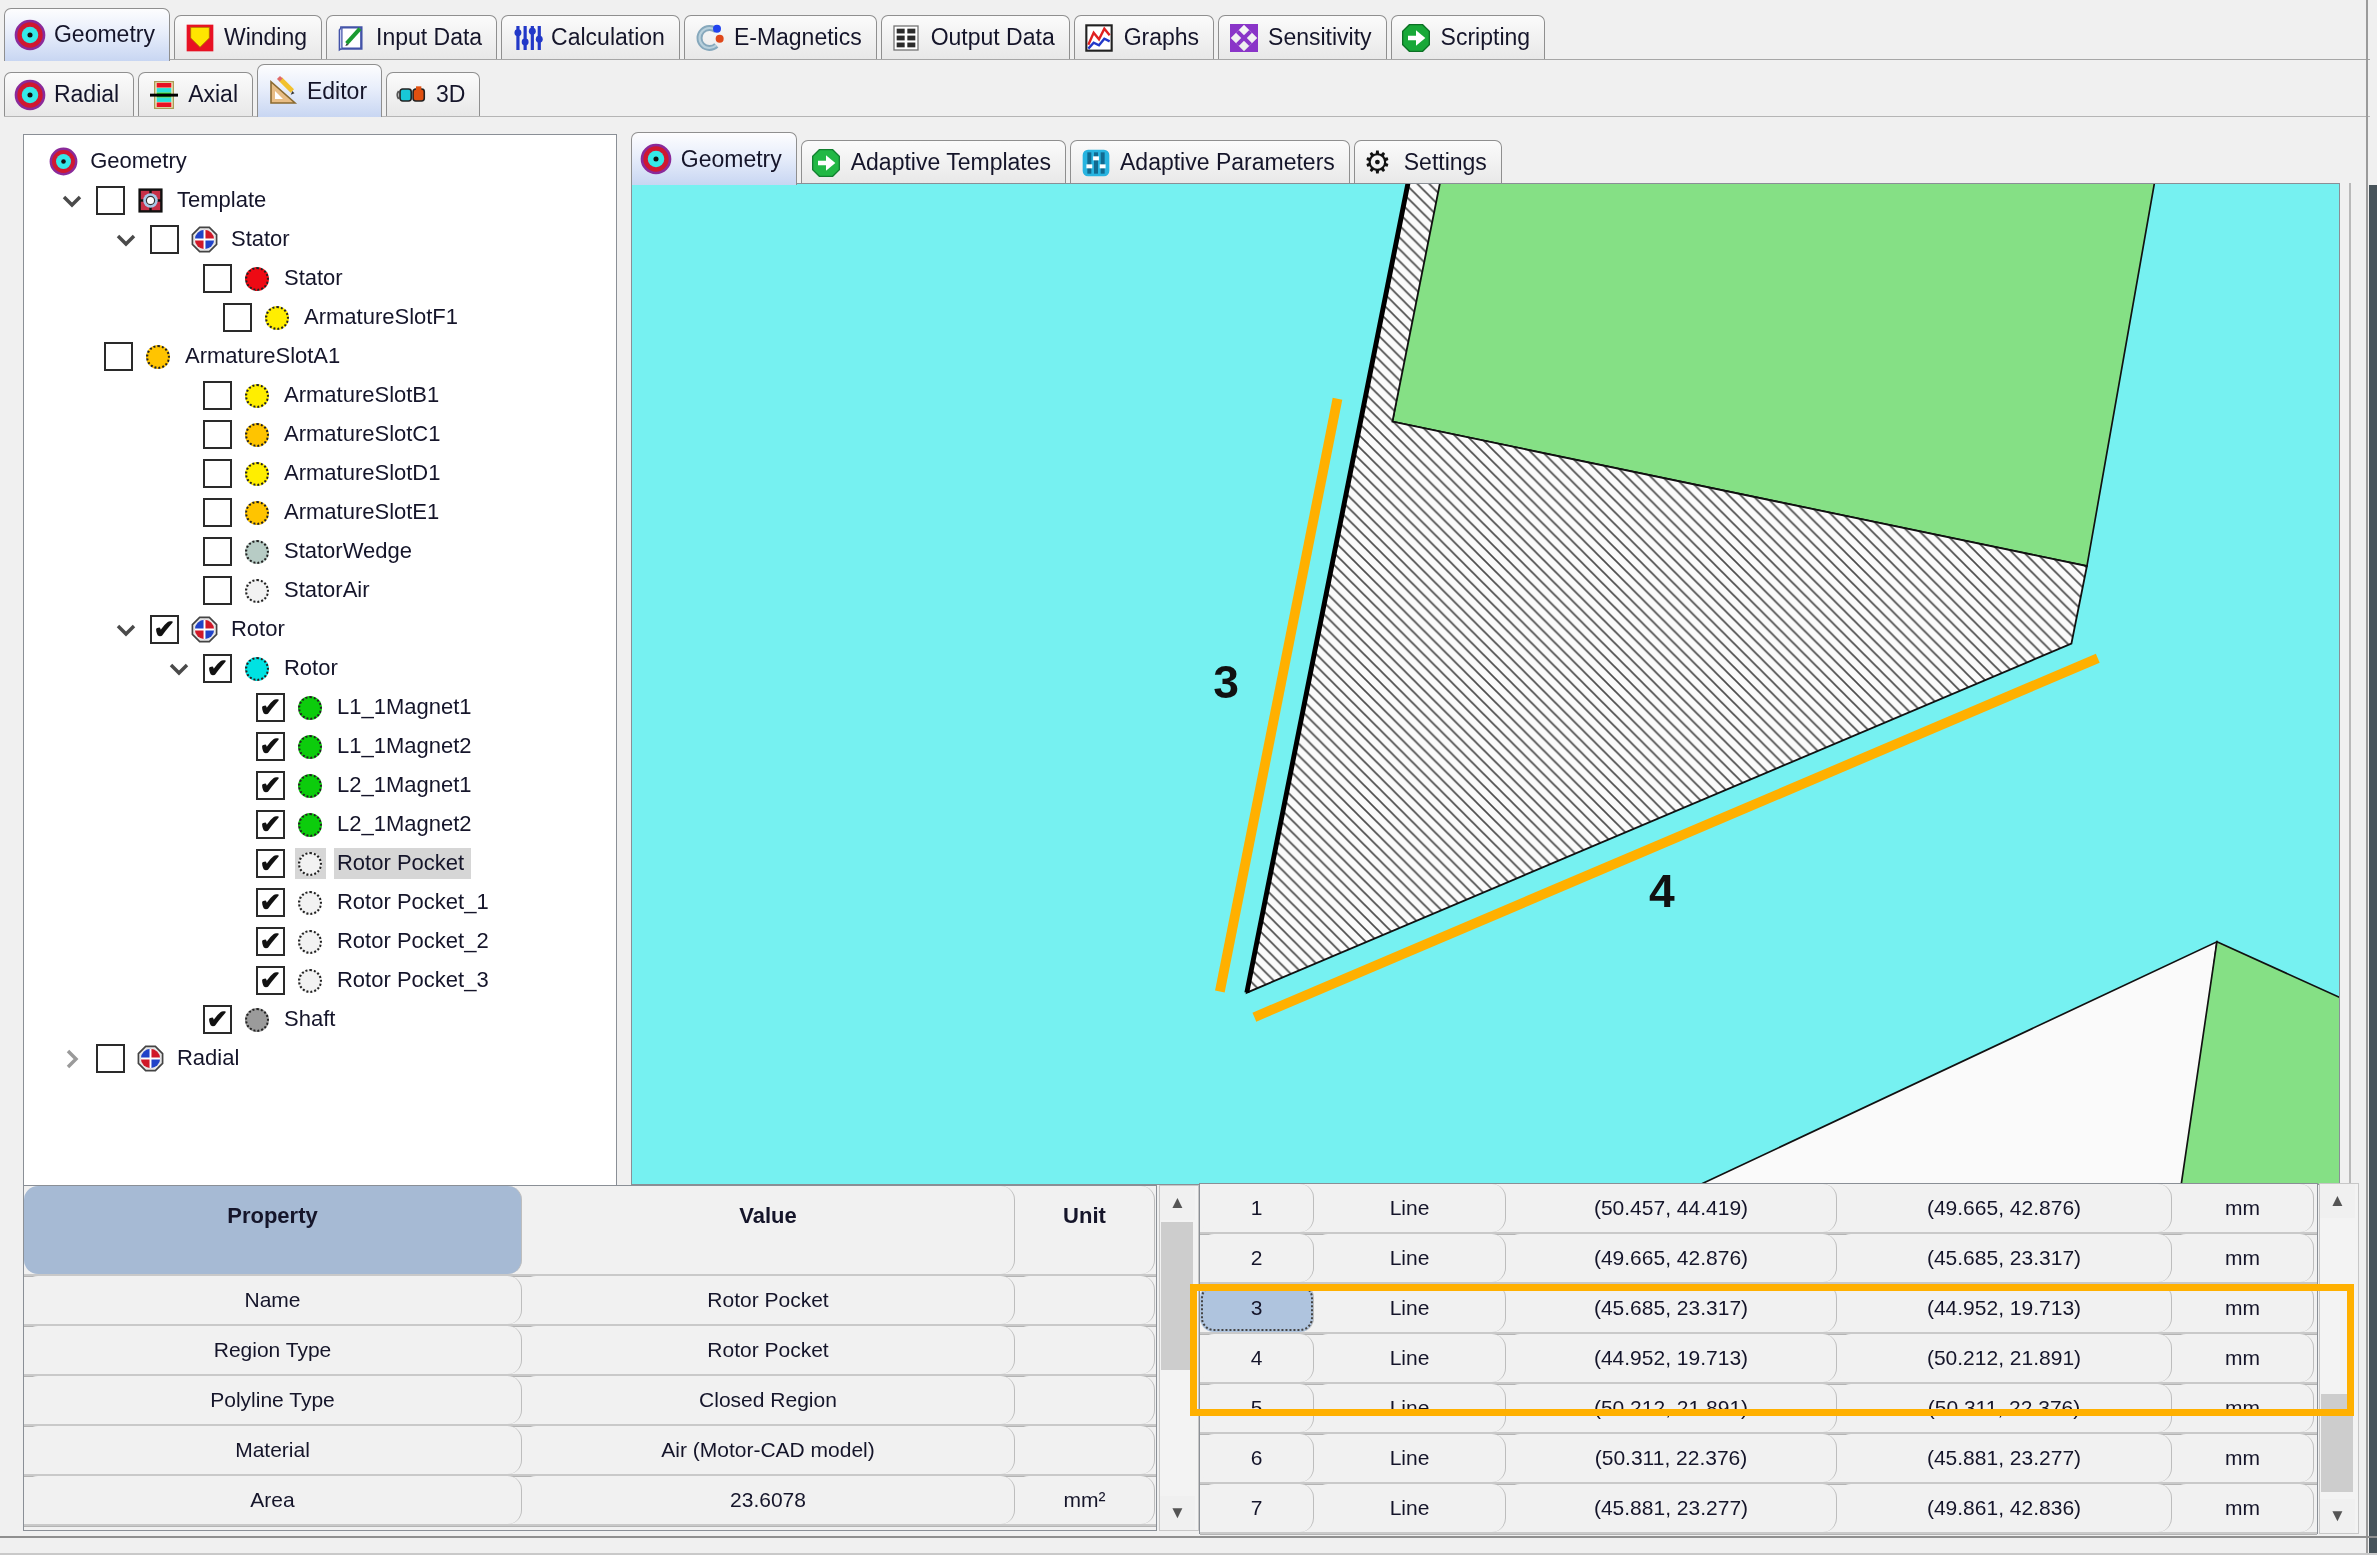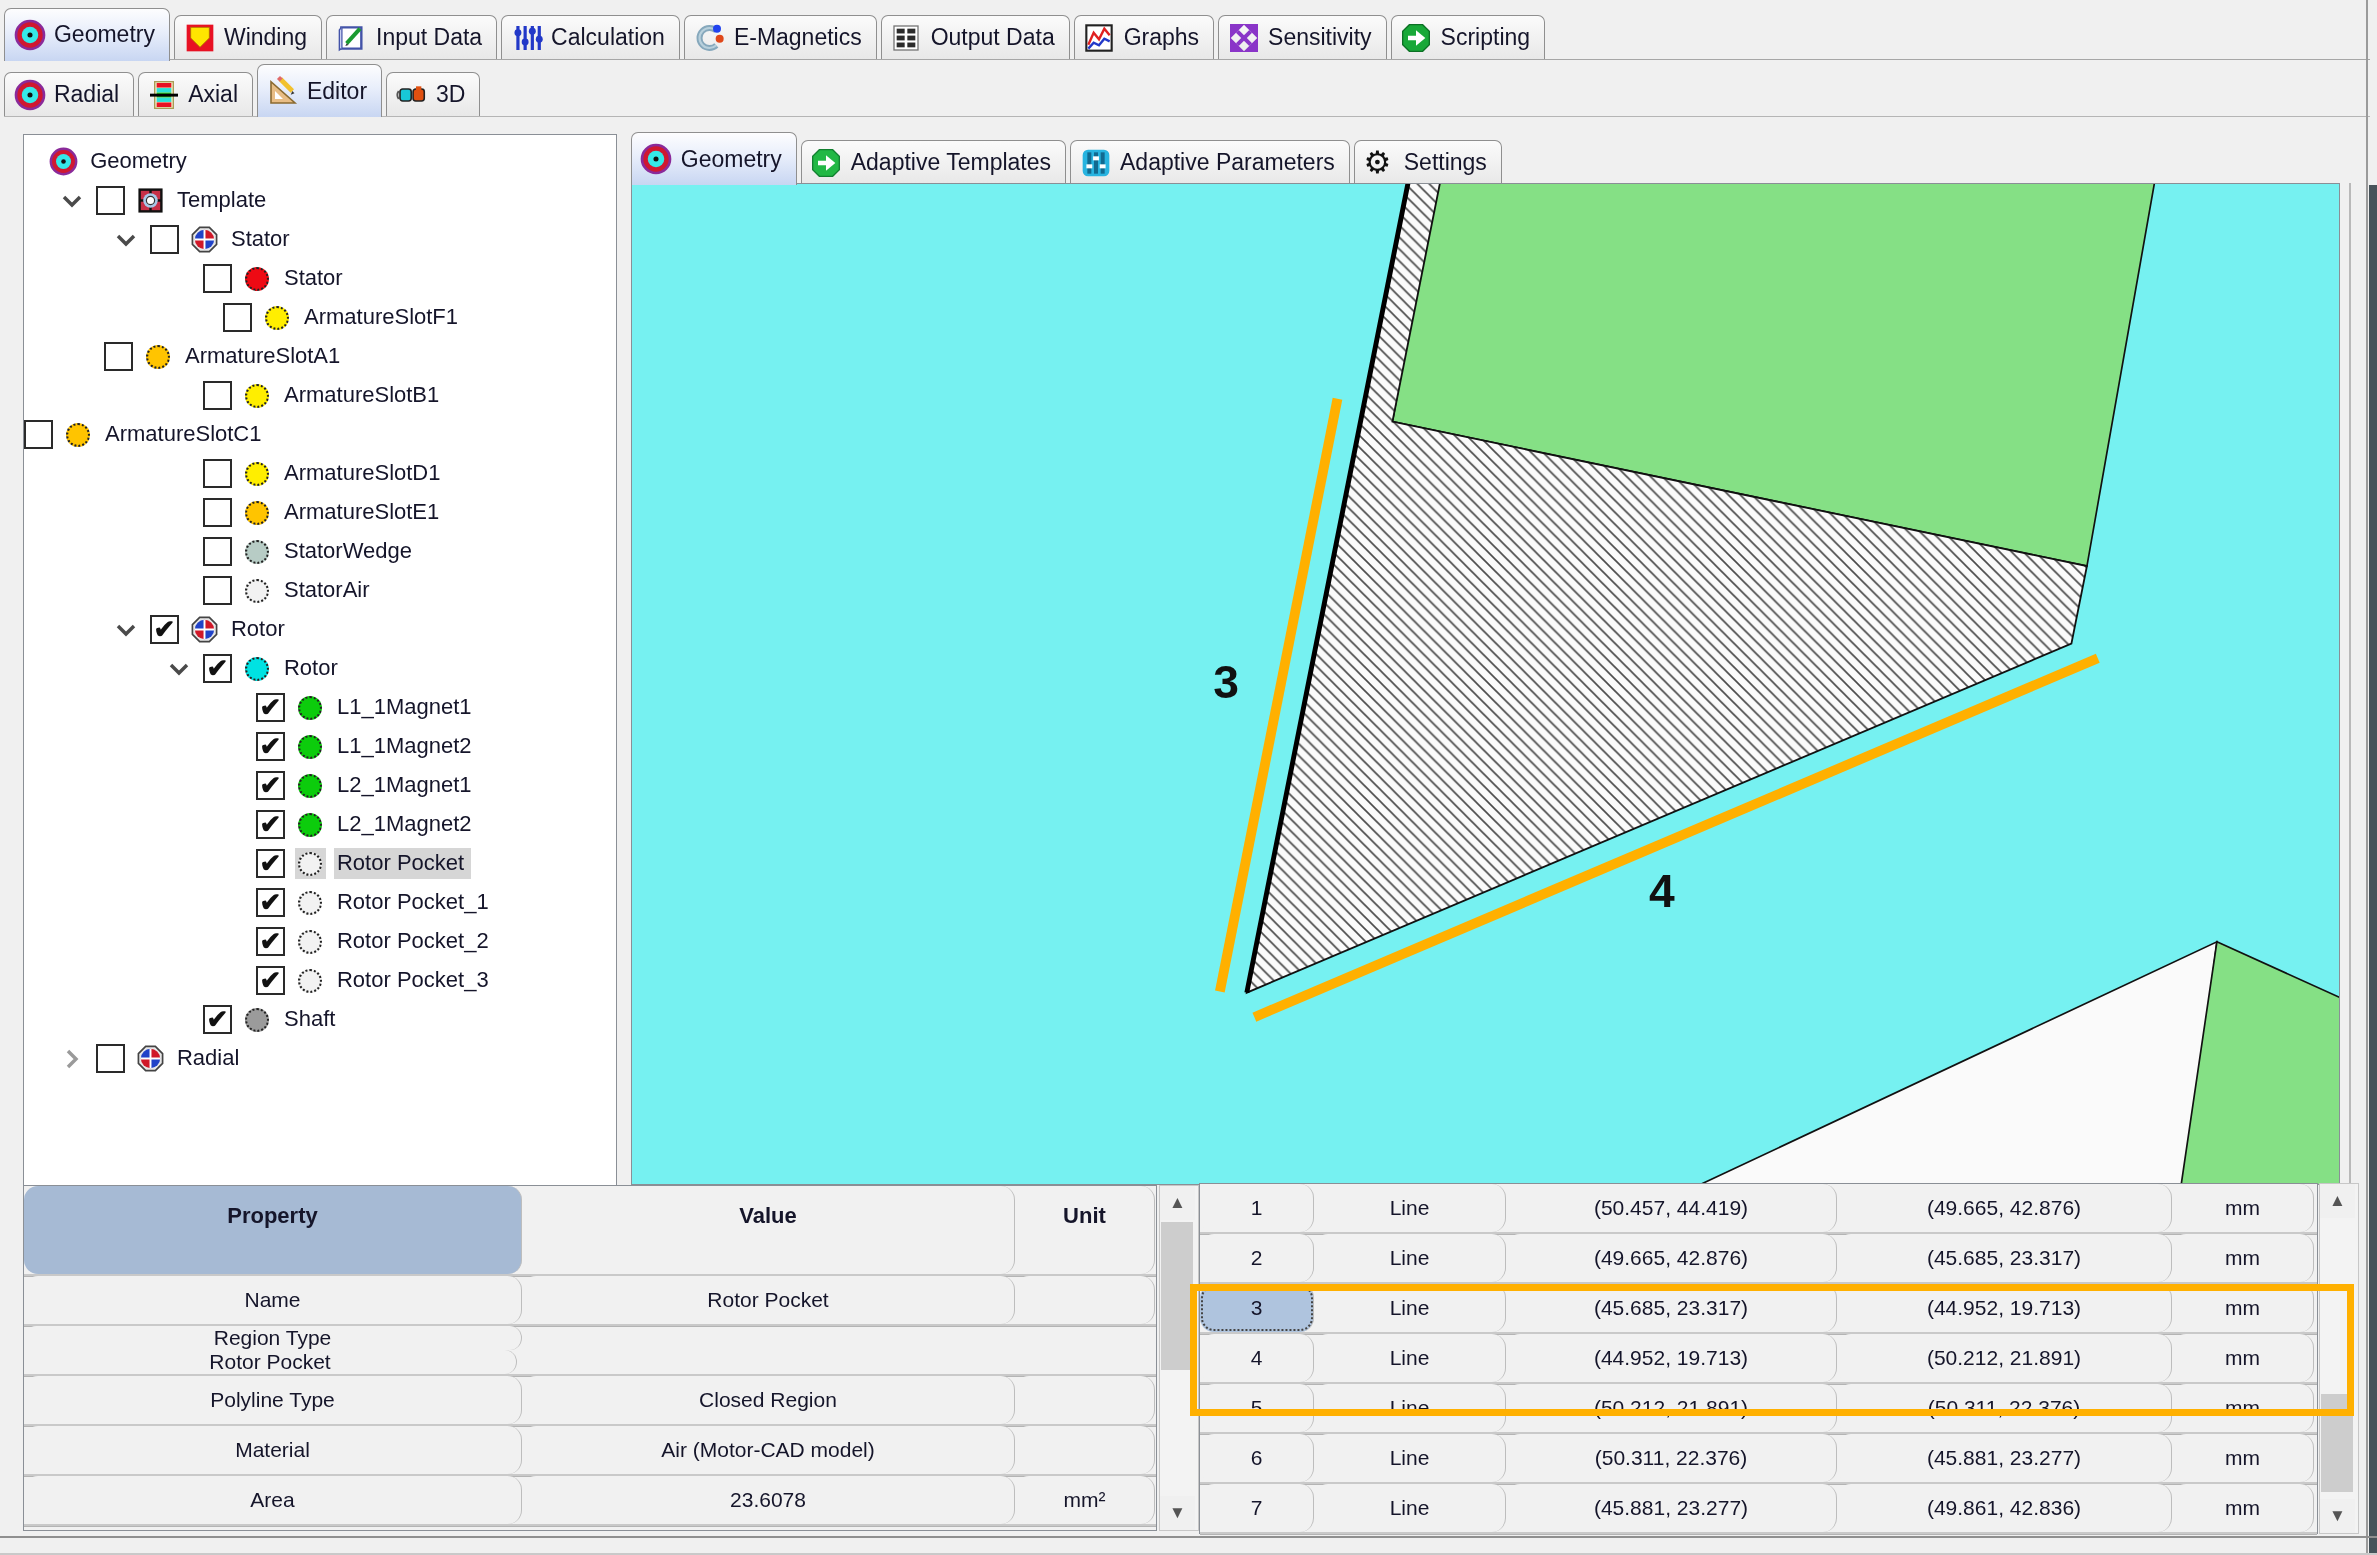--- a/index.html
+++ b/index.html
@@ -313,21 +313,21 @@
       </span>
       <span class="tlabel">ArmatureSlotA1</span>
     </div>
     <div class="trow" style="padding-left: 179px;">
       <span class="cb"></span>
       <span class="nodeicon">
         <span class="dotc" style="background: rgb(255, 238, 0);"></span>
       </span>
       <span class="tlabel">ArmatureSlotB1</span>
     </div>
-    <div class="trow" style="">
+    <div class="trow" style="padding-left: 179px;">
       <span class="cb"></span>
       <span class="nodeicon">
         <span class="dotc" style="background: rgb(255, 196, 0);"></span>
       </span>
       <span class="tlabel">ArmatureSlotC1</span>
     </div>
     <div class="trow" style="padding-left: 179px;">
       <span class="cb"></span>
       <span class="nodeicon">
         <span class="dotc" style="background: rgb(255, 238, 0);"></span>
@@ -545,21 +545,21 @@
     <div class="cellrow" style="height: 88px;">
       <div class="cell hdr hdrprop" style="width: 497px;">Property</div>
       <div class="cell hdr hdrv" style="width: 492px;">Value</div>
       <div class="cell hdr hdrv" style="width: 139px;">Unit</div>
     </div>
     <div class="cellrow" style="height: 48px;">
       <div class="cell" style="width: 497px;">Name</div>
       <div class="cell" style="width: 492px;">Rotor Pocket</div>
       <div class="cell" style="width: 139px;"></div>
     </div>
-    <div class="cellrow" style="height: 48px; flex-direction: column;">
+    <div class="cellrow" style="height: 48px;">
       <div class="cell" style="width: 497px;">Region Type</div>
       <div class="cell" style="width: 492px;">Rotor Pocket</div>
       <div class="cell" style="width: 139px;"></div>
     </div>
     <div class="cellrow" style="height: 48px;">
       <div class="cell" style="width: 497px;">Polyline Type</div>
       <div class="cell" style="width: 492px;">Closed Region</div>
       <div class="cell" style="width: 139px;"></div>
     </div>
     <div class="cellrow" style="height: 48px;">

